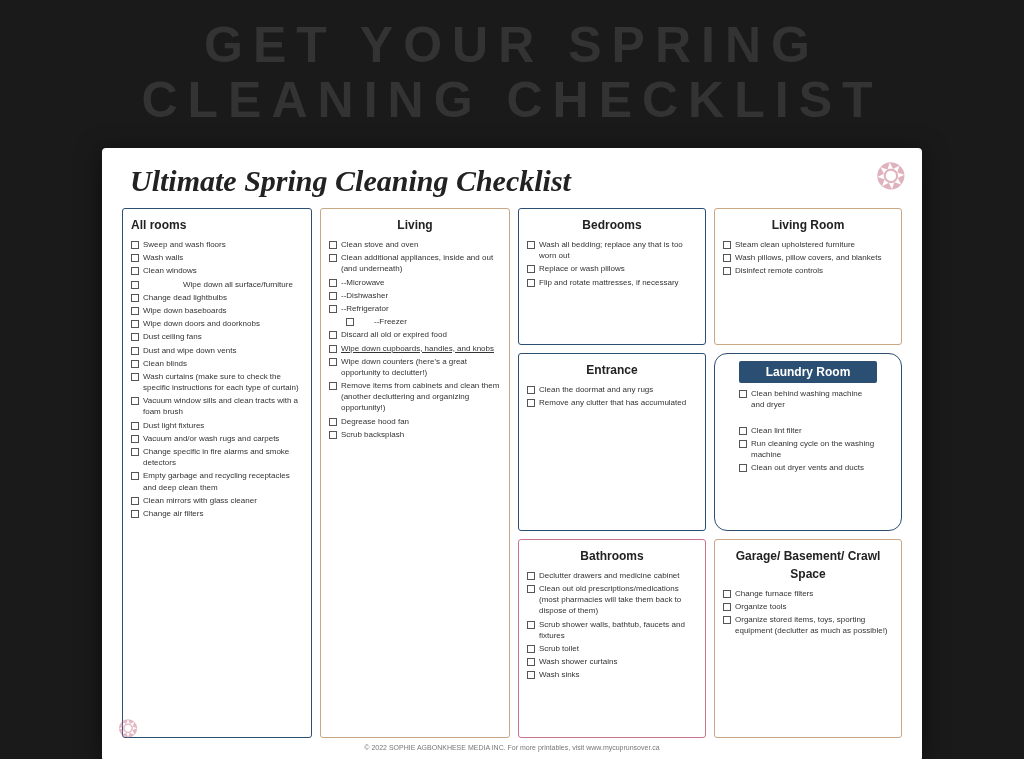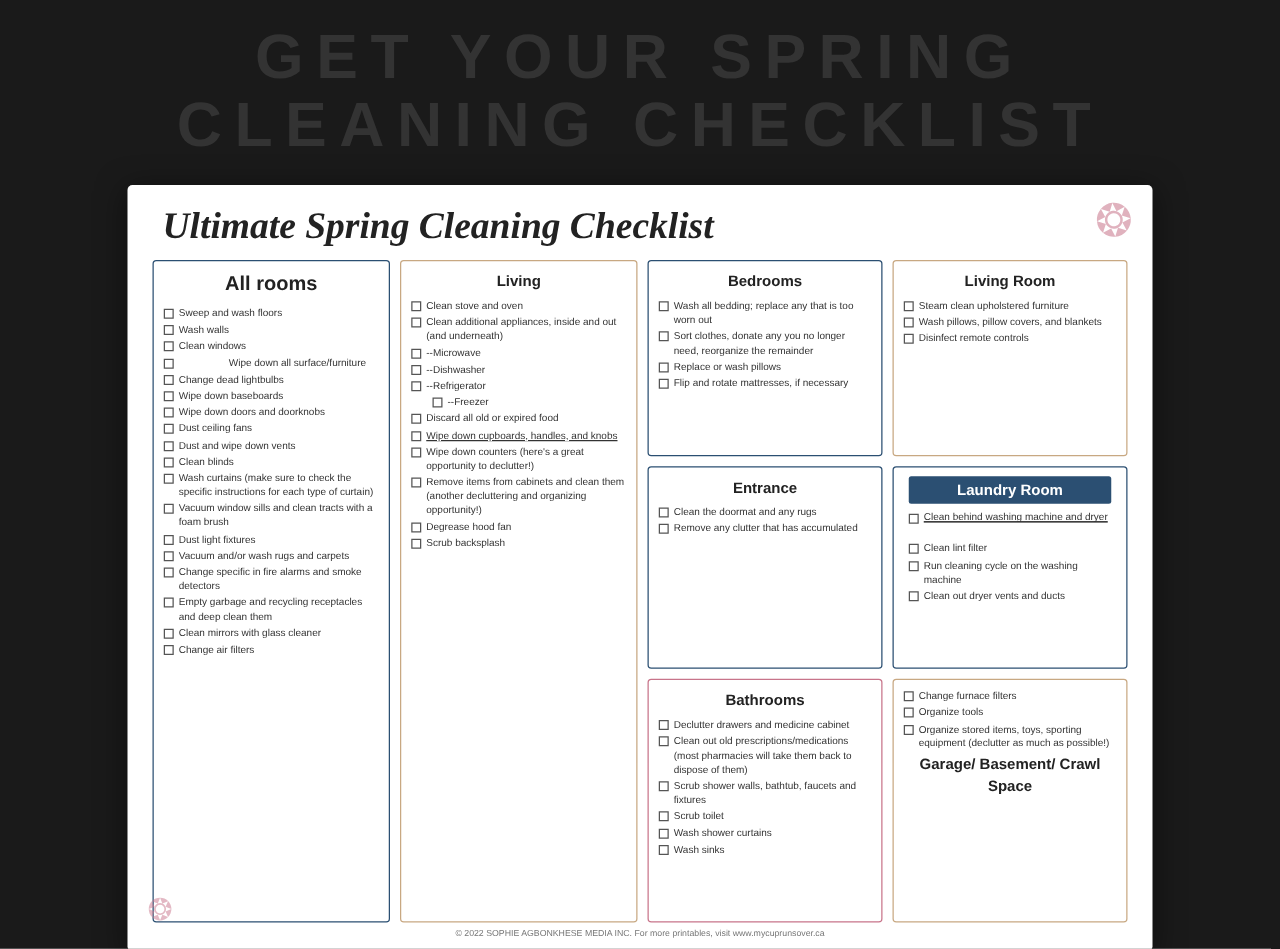--- a/index.html
+++ b/index.html
@@ -24,21 +24,21 @@
 
   <div style="position:absolute; top:8px; right:16px; font-size:36px; color:#c8748a; opacity:0.55; font-family:Georgia,serif; transform:rotate(-5deg);">❂</div>
 
   <div style="position:absolute; bottom:18px; left:16px; font-size:24px; color:#c8748a; opacity:0.5; font-family:Georgia,serif;">❂</div>
 
   <div style="font-family:Georgia,'Times New Roman',serif; font-size:30px; font-style:italic; font-weight:bold; color:#222; margin-bottom:10px; padding-left:8px;">Ultimate Spring Cleaning Checklist</div>
 
   <div style="display:grid; grid-template-columns:190px 190px 1fr; gap:8px; height:530px;">
 
     <div style="border:1.5px solid #2b4f72; border-radius:3px; padding:7px 8px; font-size:8.5px; line-height:1.5;">
-      <div style="font-size:16px; font-weight:bold; text-align:center; margin-bottom:5px; color:#222;">All rooms</div>
+      <div style="font-size:12px; font-weight:bold; text-align:left; margin-bottom:5px; color:#222;">All rooms</div>
       <div id="all-rooms-list">
           <div style="display: flex; align-items: flex-start; margin-bottom: 2px; gap: 4px;">
             <div style="width: 8px; height: 8px; border: 1px solid rgb(85, 85, 85); flex-shrink: 0; margin-top: 2px; background: white;"></div>
             <span style="font-size: 8px; line-height: 1.4; color: rgb(51, 51, 51);">Sweep and wash floors</span>
           </div>
           <div style="display: flex; align-items: flex-start; margin-bottom: 2px; gap: 4px;">
             <div style="width: 8px; height: 8px; border: 1px solid rgb(85, 85, 85); flex-shrink: 0; margin-top: 2px; background: white;"></div>
             <span style="font-size: 8px; line-height: 1.4; color: rgb(51, 51, 51);">Wash walls</span>
           </div>
           <div style="display: flex; align-items: flex-start; margin-bottom: 2px; gap: 4px;">
@@ -124,21 +124,21 @@
             <span style="font-size: 8px; line-height: 1.4; color: rgb(51, 51, 51);">--Microwave</span>
           </div>
           <div style="display: flex; align-items: flex-start; margin-bottom: 2px; gap: 4px;">
             <div style="width: 8px; height: 8px; border: 1px solid rgb(85, 85, 85); flex-shrink: 0; margin-top: 2px; background: white;"></div>
             <span style="font-size: 8px; line-height: 1.4; color: rgb(51, 51, 51);">--Dishwasher</span>
           </div>
           <div style="display: flex; align-items: flex-start; margin-bottom: 2px; gap: 4px;">
             <div style="width: 8px; height: 8px; border: 1px solid rgb(85, 85, 85); flex-shrink: 0; margin-top: 2px; background: white;"></div>
             <span style="font-size: 8px; line-height: 1.4; color: rgb(51, 51, 51);">--Refrigerator</span>
           </div>
-          <div style="display: flex; align-items: flex-start; margin-bottom: 2px; gap: 4px; padding-left: 17px;">
+          <div style="display: flex; align-items: flex-start; margin-bottom: 2px; gap: 20px; padding-left: 17px;">
             <div style="width: 8px; height: 8px; border: 1px solid rgb(85, 85, 85); flex-shrink: 0; margin-top: 2px; background: white;"></div>
             <span style="font-size: 8px; line-height: 1.4; color: rgb(51, 51, 51);">--Freezer</span>
           </div>
           <div style="display: flex; align-items: flex-start; margin-bottom: 2px; gap: 4px;">
             <div style="width: 8px; height: 8px; border: 1px solid rgb(85, 85, 85); flex-shrink: 0; margin-top: 2px; background: white;"></div>
             <span style="font-size: 8px; line-height: 1.4; color: rgb(51, 51, 51);">Discard all old or expired food</span>
           </div>
           <div style="display: flex; align-items: flex-start; margin-bottom: 2px; gap: 4px;">
             <div style="width: 8px; height: 8px; border: 1px solid rgb(85, 85, 85); flex-shrink: 0; margin-top: 2px; background: white;"></div>
             <span style="font-size: 8px; line-height: 1.4; color: rgb(51, 51, 51); text-decoration: underline;">Wipe down cupboards, handles, and knobs</span>
@@ -166,24 +166,20 @@
 
       <div style="border:1.5px solid #2b4f72; border-radius:3px; padding:7px 8px; font-size:8.5px; line-height:1.5;">
         <div style="font-size:12px; font-weight:bold; text-align:center; margin-bottom:5px; color:#222;">Bedrooms</div>
         <div id="bedrooms-list">
             <div style="display: flex; align-items: flex-start; margin-bottom: 2px; gap: 4px;">
               <div style="width: 8px; height: 8px; border: 1px solid rgb(85, 85, 85); flex-shrink: 0; margin-top: 2px; background: white;"></div>
               <span style="font-size: 8px; line-height: 1.4; color: rgb(51, 51, 51);">Wash all bedding; replace any that is too worn out</span>
             </div>
             <div style="display: flex; align-items: flex-start; margin-bottom: 2px; gap: 4px;">
               <div style="width: 8px; height: 8px; border: 1px solid rgb(85, 85, 85); flex-shrink: 0; margin-top: 2px; background: white;"></div>
-              <span style="font-size: 8px; line-height: 1.4; color: rgb(51, 51, 51);">Sort clothes, donate any you no longer need, reorganize the remainder</span>
-            </div>
-            <div style="display: flex; align-items: flex-start; margin-bottom: 2px; gap: 4px;">
-              <div style="width: 8px; height: 8px; border: 1px solid rgb(85, 85, 85); flex-shrink: 0; margin-top: 2px; background: white;"></div>
               <span style="font-size: 8px; line-height: 1.4; color: rgb(51, 51, 51);">Replace or wash pillows</span>
             </div>
             <div style="display: flex; align-items: flex-start; margin-bottom: 2px; gap: 4px;">
               <div style="width: 8px; height: 8px; border: 1px solid rgb(85, 85, 85); flex-shrink: 0; margin-top: 2px; background: white;"></div>
               <span style="font-size: 8px; line-height: 1.4; color: rgb(51, 51, 51);">Flip and rotate mattresses, if necessary</span>
             </div>
           </div>
       </div>
 
       <div style="border:1.5px solid #c8a882; border-radius:3px; padding:7px 8px; font-size:8.5px; line-height:1.5;">
@@ -211,24 +207,24 @@
               <div style="width: 8px; height: 8px; border: 1px solid rgb(85, 85, 85); flex-shrink: 0; margin-top: 2px; background: white;"></div>
               <span style="font-size: 8px; line-height: 1.4; color: rgb(51, 51, 51);">Clean the doormat and any rugs</span>
             </div>
             <div style="display: flex; align-items: flex-start; margin-bottom: 2px; gap: 4px;">
               <div style="width: 8px; height: 8px; border: 1px solid rgb(85, 85, 85); flex-shrink: 0; margin-top: 2px; background: white;"></div>
               <span style="font-size: 8px; line-height: 1.4; color: rgb(51, 51, 51);">Remove any clutter that has accumulated</span>
             </div>
           </div>
       </div>
 
-      <div style="border:1.5px solid #2b4f72; border-radius:3px; padding:7px 12px; font-size:8.5px; line-height:1.5;">
+      <div style="border:1.5px solid #2b4f72; border-radius:13px; padding:7px 24px; font-size:8.5px; line-height:1.5;">
         <div style="font-size:12px; font-weight:bold; text-align:center; margin-bottom:5px; color:#222; background:#2b4f72; color:white; padding:2px 4px; border-radius:2px;">Laundry Room</div>
         <div id="laundry-list">
-            <div style="display: flex; align-items: center; margin-bottom: 14px; gap: 4px; text-decoration: underline;">
+            <div style="display: flex; align-items: flex-start; margin-bottom: 14px; gap: 4px;">
               <div style="width: 8px; height: 8px; border: 1px solid rgb(85, 85, 85); flex-shrink: 0; margin-top: 2px; background: white;"></div>
               <span style="font-size: 8px; line-height: 1.4; color: rgb(51, 51, 51);">Clean behind washing machine and dryer</span>
             </div>
             <div style="display: flex; align-items: flex-start; margin-bottom: 2px; gap: 4px;">
               <div style="width: 8px; height: 8px; border: 1px solid rgb(85, 85, 85); flex-shrink: 0; margin-top: 2px; background: white;"></div>
               <span style="font-size: 8px; line-height: 1.4; color: rgb(51, 51, 51);">Clean lint filter</span>
             </div>
             <div style="display: flex; align-items: flex-start; margin-bottom: 2px; gap: 4px;">
               <div style="width: 8px; height: 8px; border: 1px solid rgb(85, 85, 85); flex-shrink: 0; margin-top: 2px; background: white;"></div>
               <span style="font-size: 8px; line-height: 1.4; color: rgb(51, 51, 51);">Run cleaning cycle on the washing machine</span>
@@ -264,34 +260,34 @@
               <span style="font-size: 8px; line-height: 1.4; color: rgb(51, 51, 51);">Wash shower curtains</span>
             </div>
             <div style="display: flex; align-items: flex-start; margin-bottom: 2px; gap: 4px;">
               <div style="width: 8px; height: 8px; border: 1px solid rgb(85, 85, 85); flex-shrink: 0; margin-top: 2px; background: white;"></div>
               <span style="font-size: 8px; line-height: 1.4; color: rgb(51, 51, 51);">Wash sinks</span>
             </div>
           </div>
       </div>
 
       <div style="border:1.5px solid #c8a882; border-radius:3px; padding:7px 8px; font-size:8.5px; line-height:1.5;">
+        <div style="font-size:12px; font-weight:bold; text-align:center; margin-bottom:5px; color:#222;">Garage/ Basement/ Crawl Space</div>
         <div id="garage-list">
             <div style="display: flex; align-items: flex-start; margin-bottom: 2px; gap: 4px;">
               <div style="width: 8px; height: 8px; border: 1px solid rgb(85, 85, 85); flex-shrink: 0; margin-top: 2px; background: white;"></div>
               <span style="font-size: 8px; line-height: 1.4; color: rgb(51, 51, 51);">Change furnace filters</span>
             </div>
             <div style="display: flex; align-items: flex-start; margin-bottom: 2px; gap: 4px;">
               <div style="width: 8px; height: 8px; border: 1px solid rgb(85, 85, 85); flex-shrink: 0; margin-top: 2px; background: white;"></div>
               <span style="font-size: 8px; line-height: 1.4; color: rgb(51, 51, 51);">Organize tools</span>
             </div>
             <div style="display: flex; align-items: flex-start; margin-bottom: 2px; gap: 4px;">
               <div style="width: 8px; height: 8px; border: 1px solid rgb(85, 85, 85); flex-shrink: 0; margin-top: 2px; background: white;"></div>
               <span style="font-size: 8px; line-height: 1.4; color: rgb(51, 51, 51);">Organize stored items, toys, sporting equipment (declutter as much as possible!)</span>
             </div>
           </div>
-        <div style="font-size:12px; font-weight:bold; text-align:center; margin-bottom:5px; color:#222;">Garage/ Basement/ Crawl Space</div>
       </div>
 
     </div>
   </div>
 
   <div style="text-align:center; font-size:7px; color:#777; margin-top:6px;">© 2022 SOPHIE AGBONKHESE MEDIA INC. For more printables, visit www.mycuprunsover.ca</div>
 </div>
 
 </body></html>

